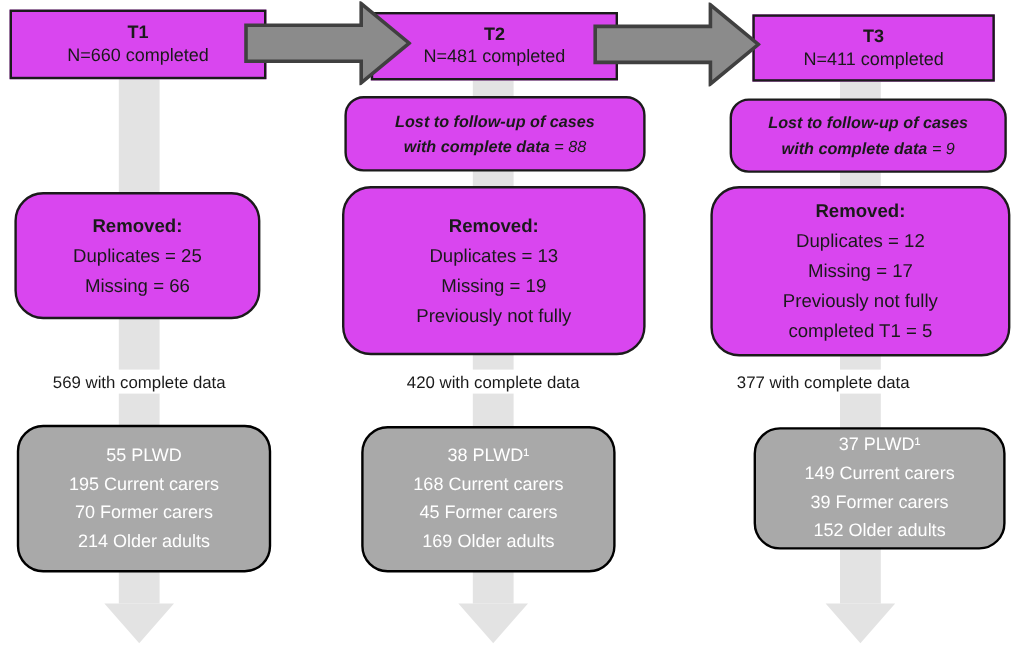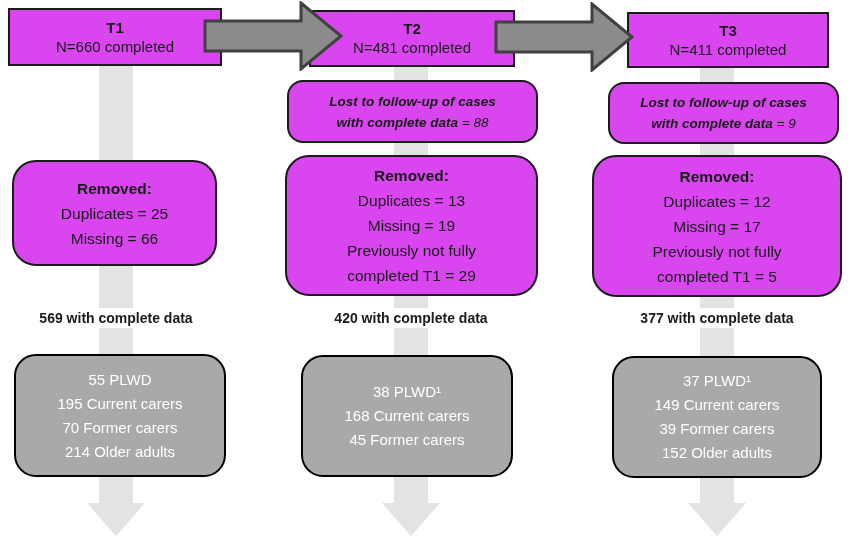--- a/index.html
+++ b/index.html
@@ -31,21 +31,21 @@
   .lost-box{border-radius:16px;border-width:2.5px;font-style:italic;}
   .lost-box .l1{font-weight:bold;font-size:13.5px;line-height:21px;}
   .lost-box .l2{font-size:13.5px;line-height:21px;}
   .lost-box .l2 .b{font-weight:bold;text-align:right;}
 
   .removed-box{border-radius:24px;border-width:2.5px;}
   .removed-box .rt{font-weight:bold;font-size:15.5px;line-height:25px;}
   .removed-box .rl{font-size:15.5px;line-height:25px;}
 
   .complete-label{position:absolute;z-index:1;transform:translateX(-50%);
-    background:#fff;padding:2px 6px;font-weight:bold;font-size:14px;white-space:nowrap;}
+    background:#fff;padding:2px 6px;font-weight:normal;font-size:14px;white-space:nowrap;}
 
   .sample-box{position:absolute;z-index:1;background:var(--sample-fill);
     border:2.5px solid #000;border-radius:22px;box-sizing:border-box;
     display:flex;flex-direction:column;align-items:center;justify-content:center;
     text-align:center;color:var(--sample-ink);}
   .sample-box .sl{font-size:15px;line-height:24px;}
 
   .harrow{position:absolute;z-index:2;}
 </style>
 </head>
@@ -89,52 +89,52 @@
   <div class="box lost-box" style="left:287px;top:80px;width:251px;height:63px;">
     <div class="l1">Lost to follow-up of cases</div>
     <div class="l2"><span class="b">with complete data</span><span> = 88</span></div>
   </div>
 
   <div class="box removed-box" style="left:285px;top:155px;width:253px;height:141px;">
     <div class="rt">Removed:</div>
     <div class="rl">Duplicates = 13</div>
     <div class="rl">Missing = 19</div>
     <div class="rl">Previously not fully</div>
-    <div class="rl">completed T1 = 29</div>
   </div>
 
   <div class="complete-label" style="left:411px;top:308px;">420 with complete data</div>
 
   <div class="sample-box" style="left:301px;top:355px;width:212px;height:122px;">
     <div class="sl">38 PLWD¹</div>
     <div class="sl">168 Current carers</div>
     <div class="sl">45 Former carers</div>
+    <div class="sl">169 Older adults</div>
   </div>
 
   <div class="box top-box" style="left:627px;top:12px;width:202px;height:56px;">
     <div class="stage">T3</div>
     <div class="completed">N=411 completed</div>
   </div>
 
   <div class="box lost-box" style="left:608px;top:82px;width:231px;height:62px;">
     <div class="l1">Lost to follow-up of cases</div>
     <div class="l2"><span class="b">with complete data</span><span> = 9</span></div>
   </div>
 
   <div class="box removed-box" style="left:592px;top:155px;width:250px;height:142px;">
     <div class="rt">Removed:</div>
     <div class="rl">Duplicates = 12</div>
     <div class="rl">Missing = 17</div>
     <div class="rl">Previously not fully</div>
     <div class="rl">completed T1 = 5</div>
   </div>
 
-  <div class="complete-label" style="left:717px;top:308px;text-align:right;">377 with complete data</div>
+  <div class="complete-label" style="left:686px;top:308px;text-align:right;">377 with complete data</div>
 
-  <div class="sample-box" style="left:612px;top:356px;width:210px;height:122px;">
+  <div class="sample-box" style="left:628px;top:356px;width:210px;height:102px;">
     <div class="sl">37 PLWD¹</div>
     <div class="sl">149 Current carers</div>
     <div class="sl">39 Former carers</div>
     <div class="sl">152 Older adults</div>
   </div>
 
   <svg class="harrow" style="left:203px;top:1px;" width="140" height="70" viewBox="0 0 140 70">
     <polygon points="2,20 98,20 98,2 138,35 98,68 98,50 2,50" style="fill:var(--arrow-fill);stroke:var(--arrow-stroke);stroke-width:3;stroke-linejoin:miter;"></polygon>
   </svg>
   <svg class="harrow" style="left:494px;top:2px;" width="140" height="70" viewBox="0 0 140 70">

